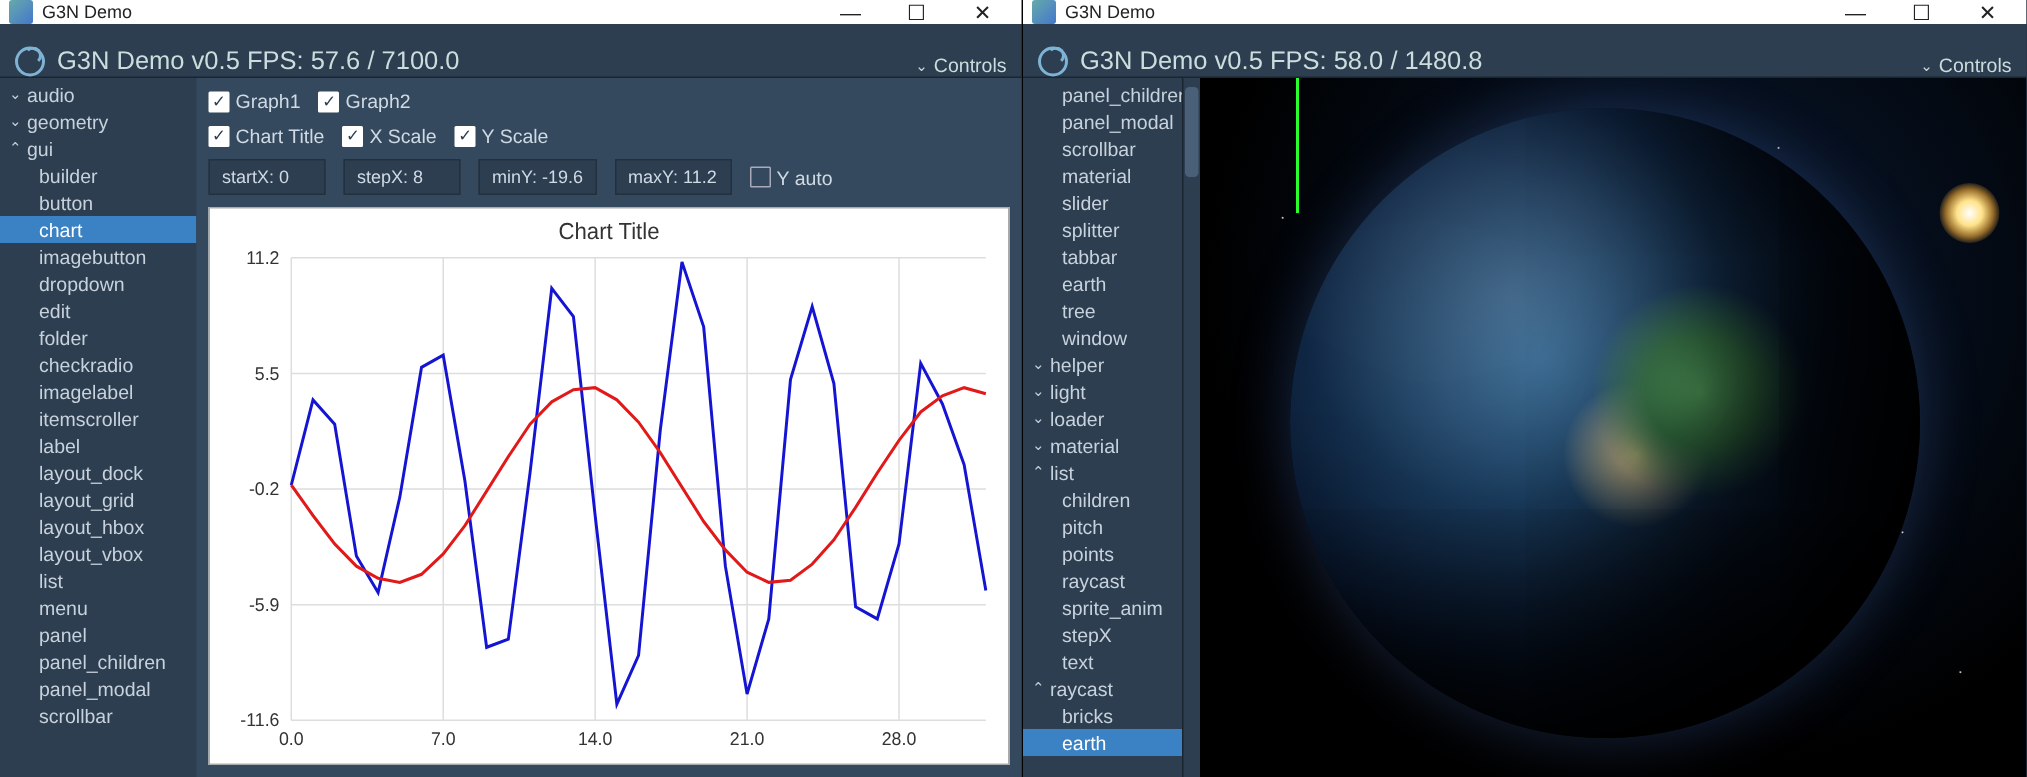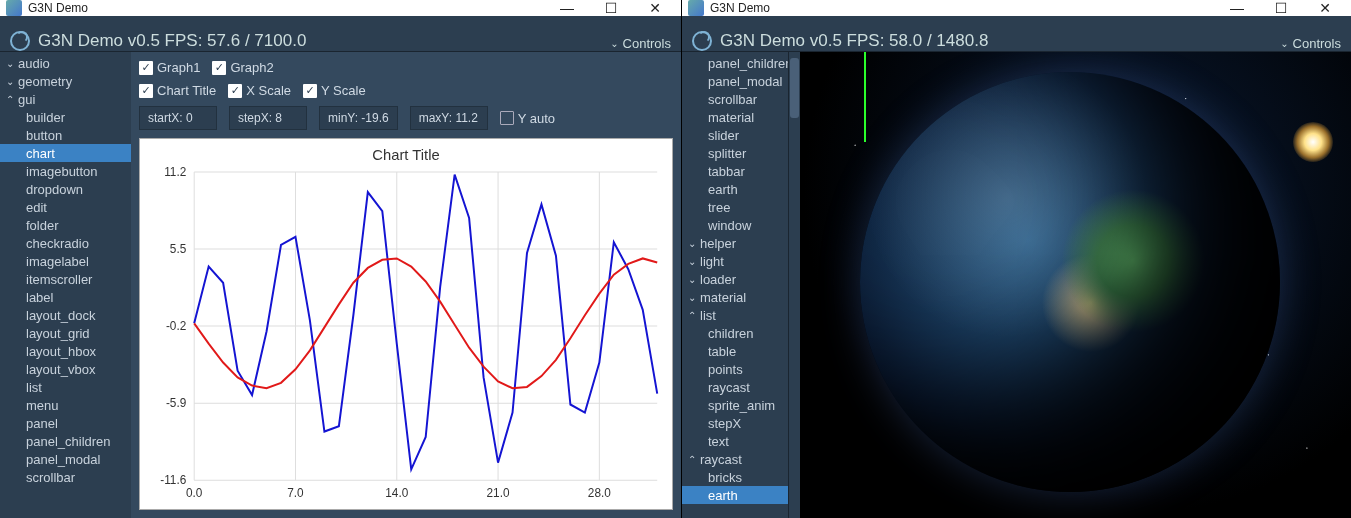--- a/index.html
+++ b/index.html
@@ -391,21 +391,21 @@
           <span class="lbl">material</span>
         </div>
         <div class="tree-item">
           <span class="arrow">⌃</span>
           <span class="lbl">list</span>
         </div>
         <div class="tree-item level1">
           <span class="lbl">children</span>
         </div>
         <div class="tree-item level1">
-          <span class="lbl">table</span>
+          <span class="lbl">pitch</span>
         </div>
         <div class="tree-item level1">
           <span class="lbl">points</span>
         </div>
         <div class="tree-item level1">
           <span class="lbl">raycast</span>
         </div>
         <div class="tree-item level1">
           <span class="lbl">sprite_anim</span>
         </div>

